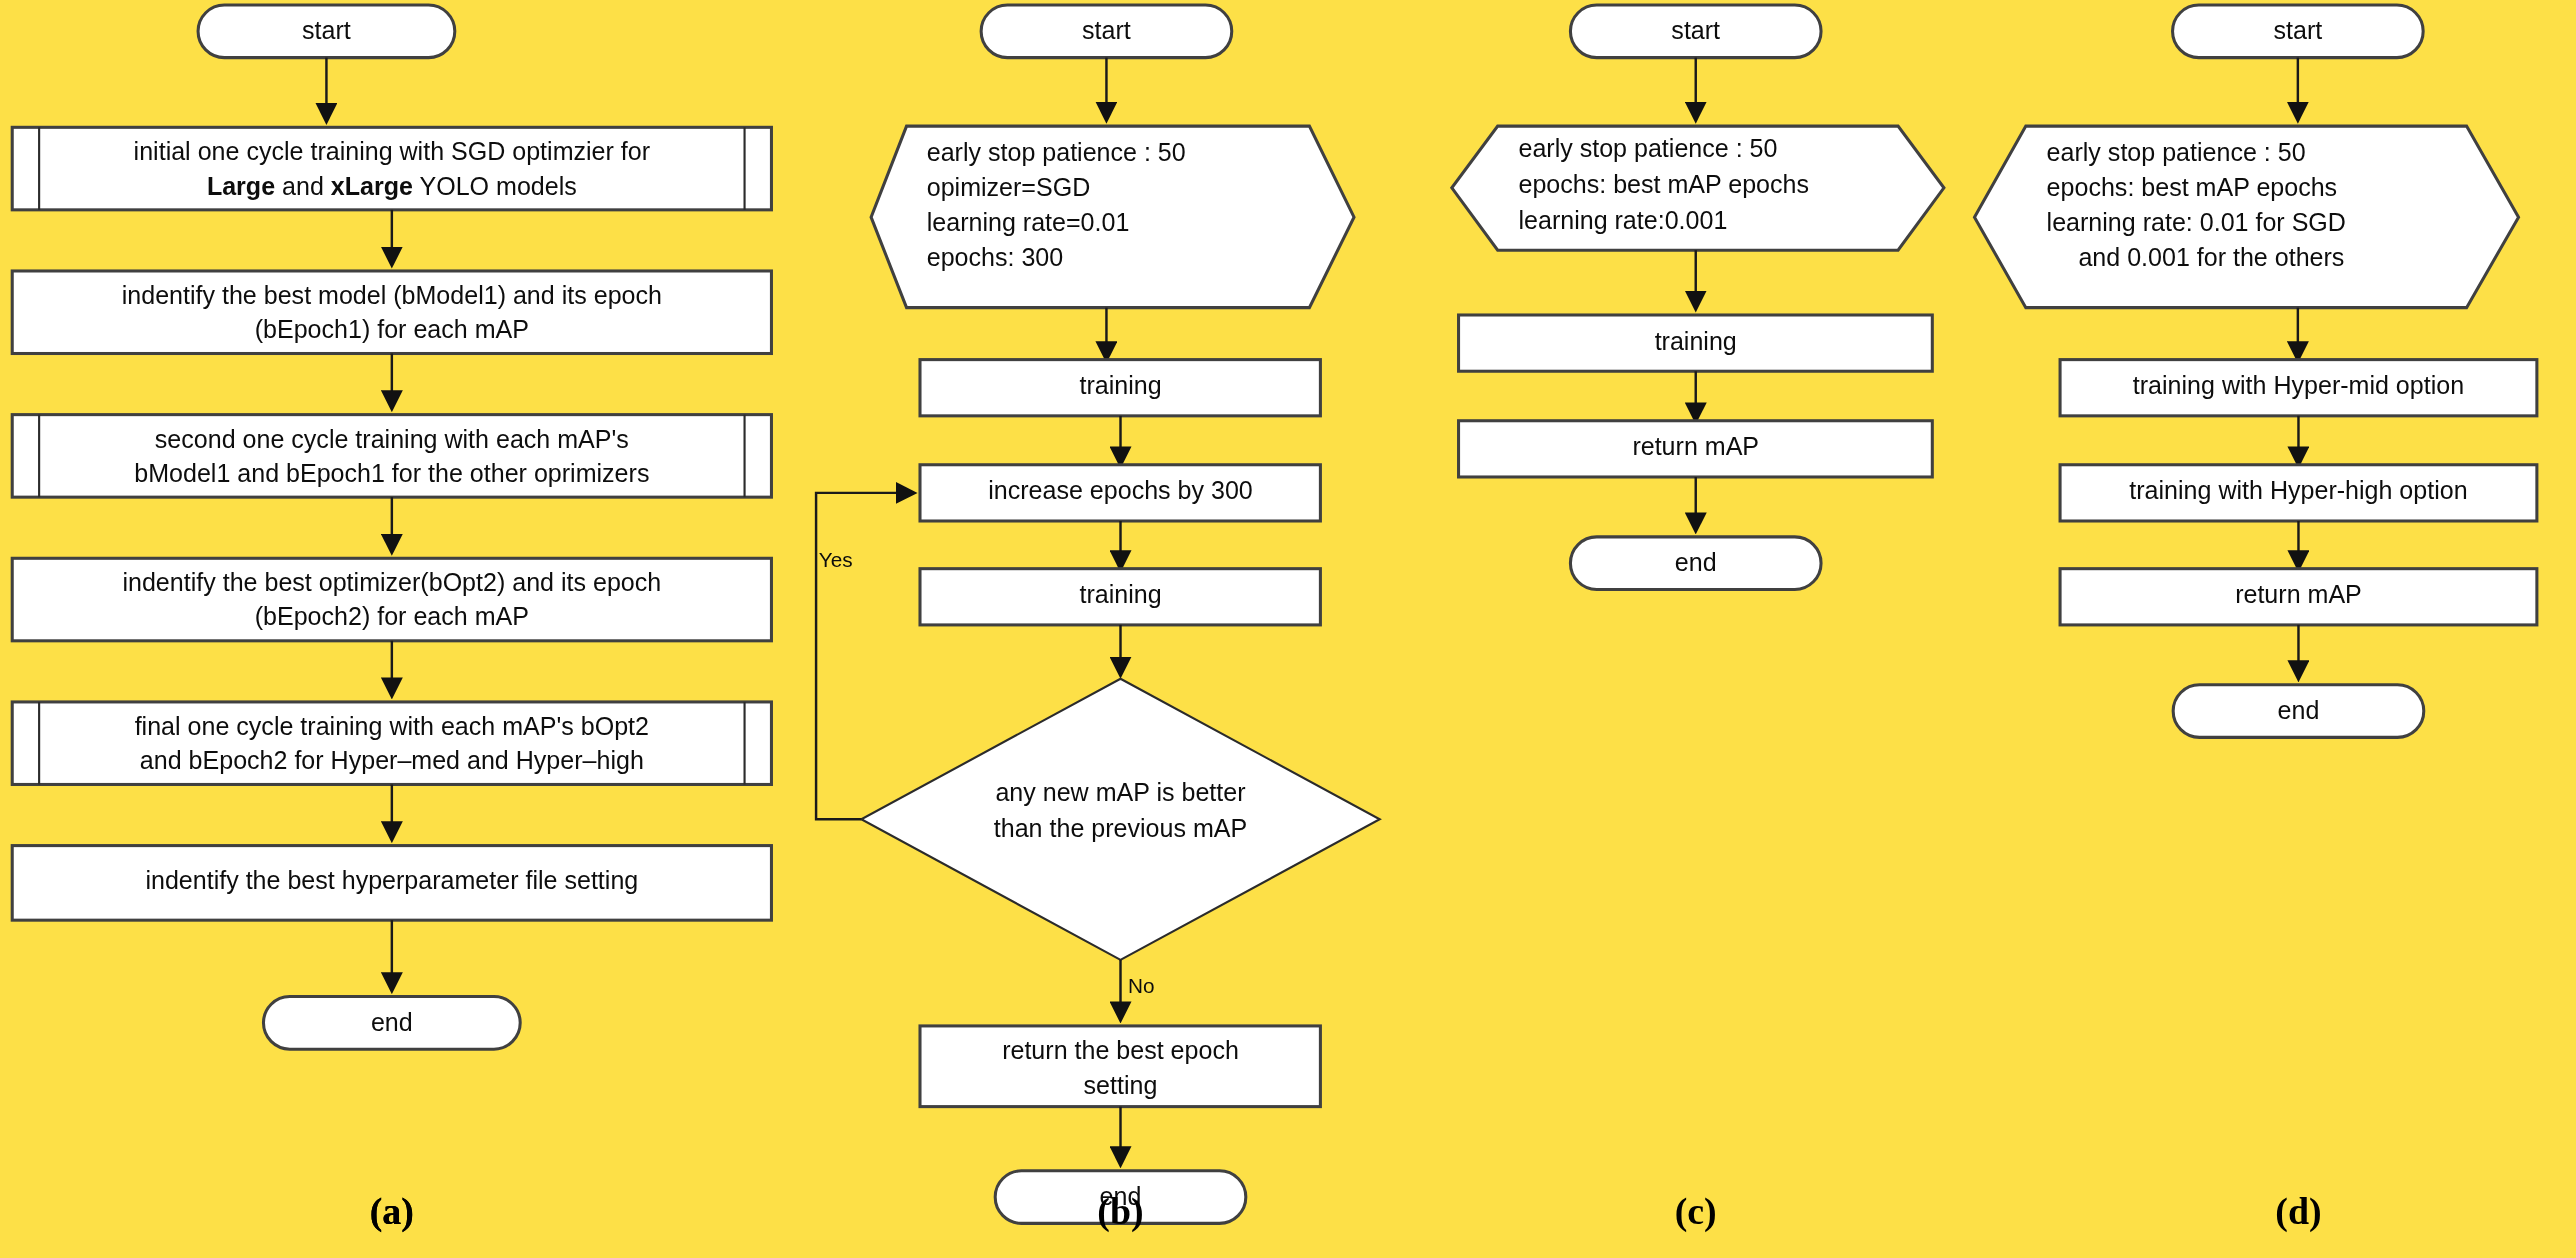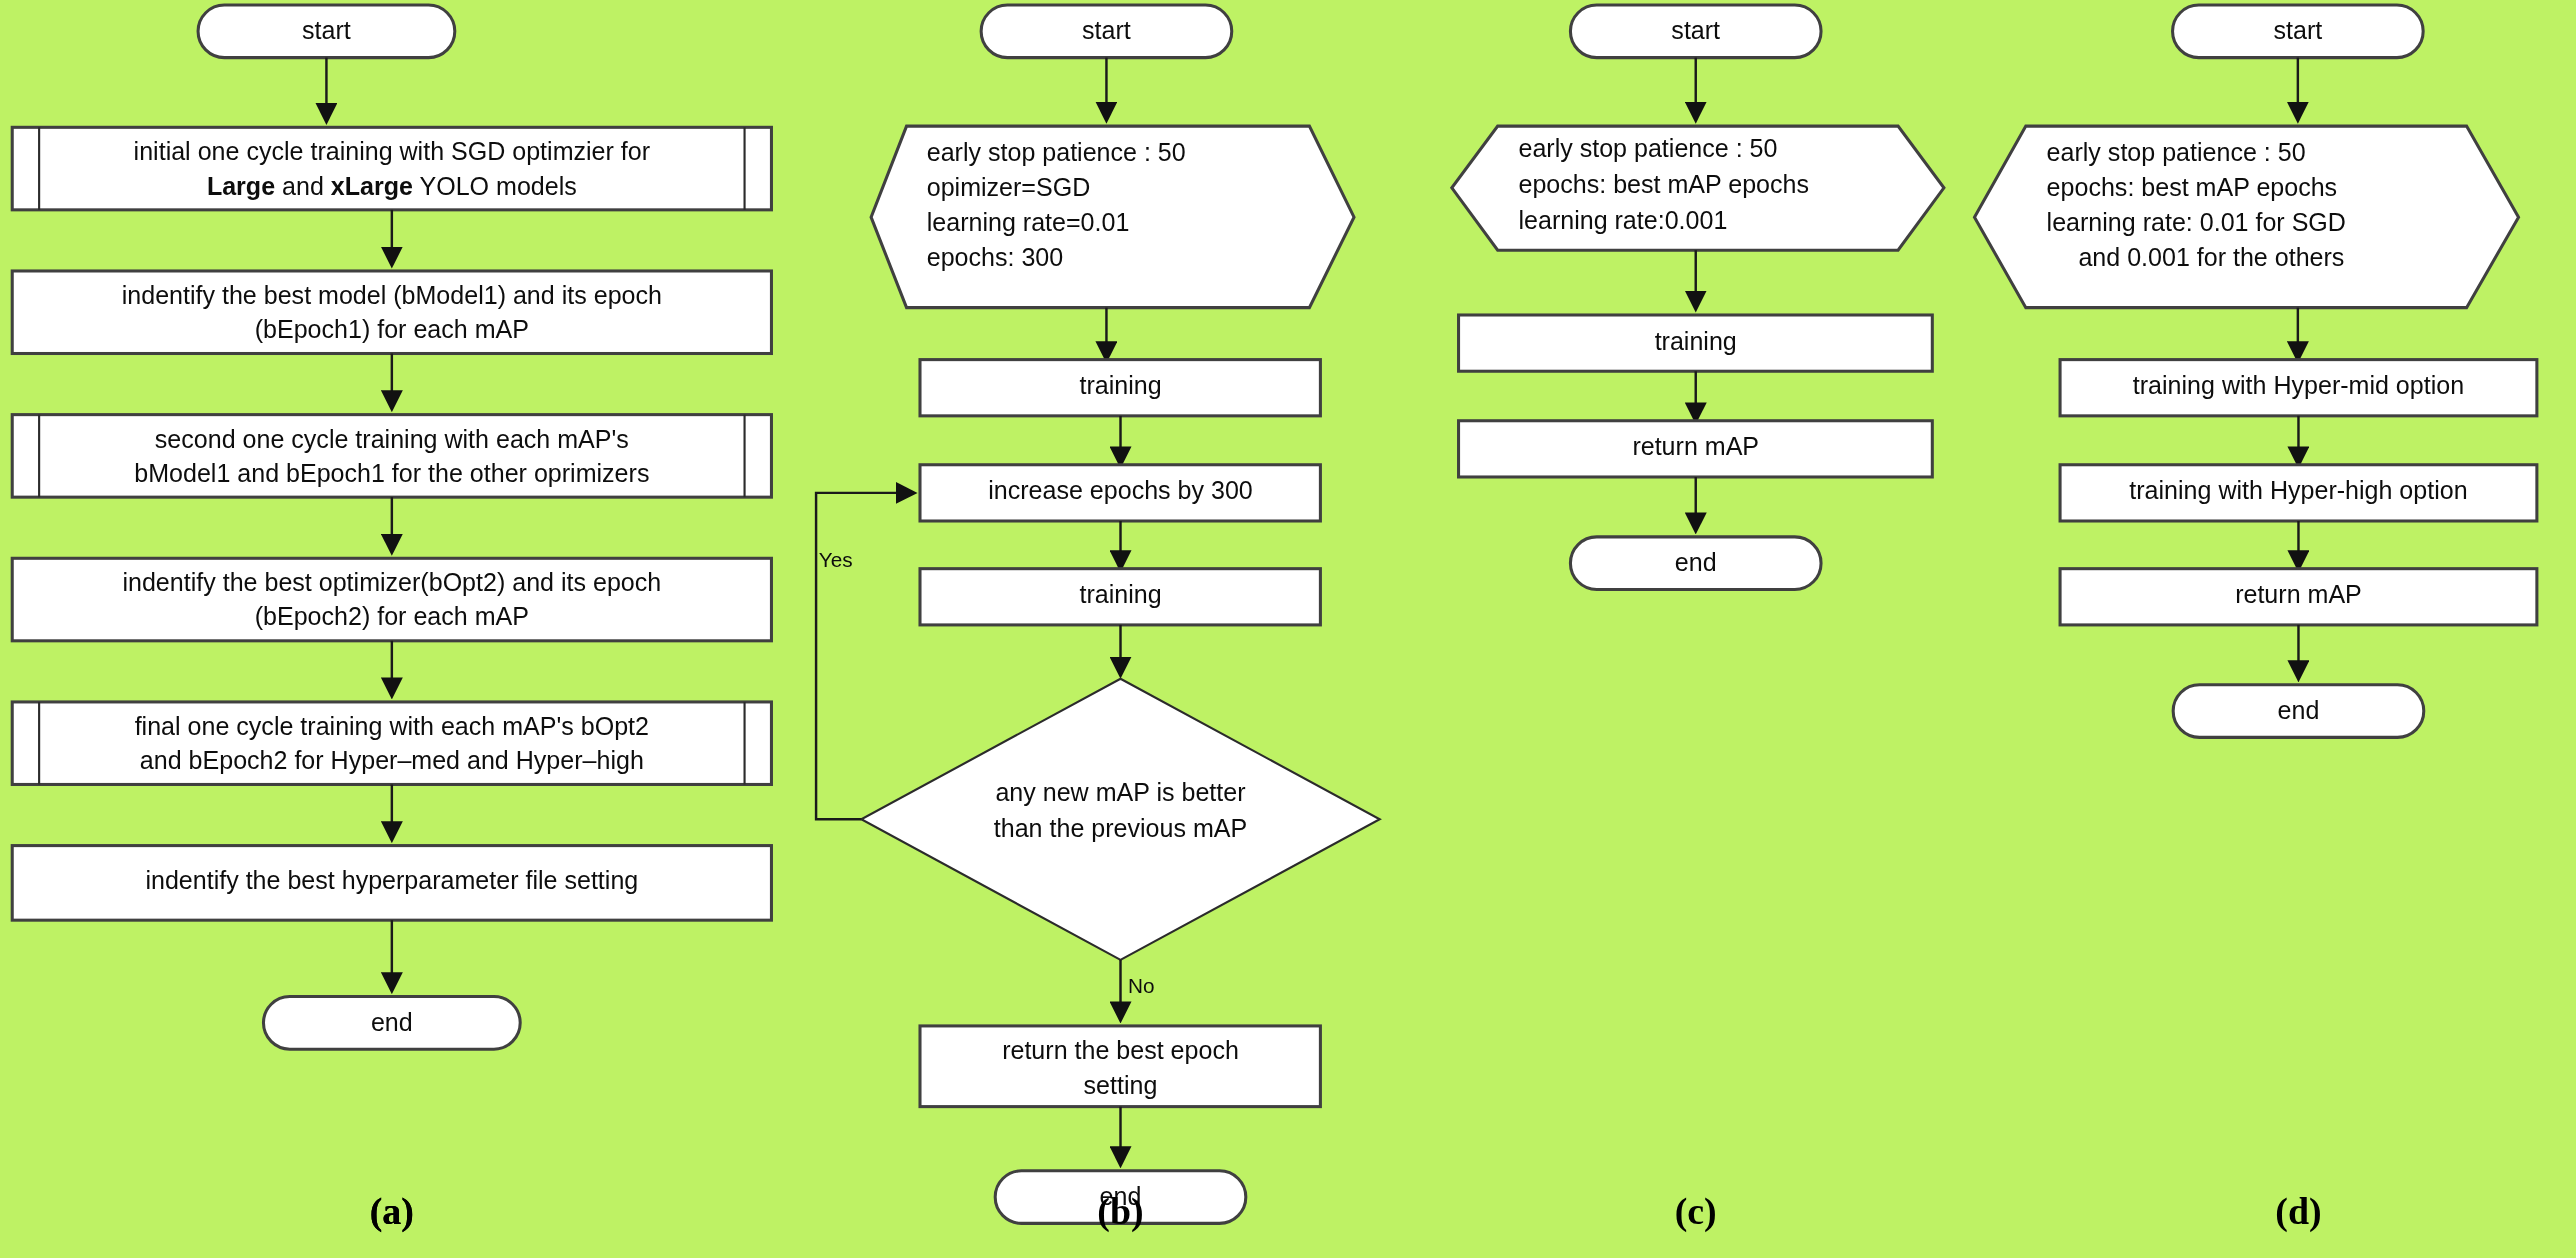--- a/index.html
+++ b/index.html
@@ -8,21 +8,21 @@
     padding: 0;
     background: #ffffff;
   }
   body {
     font-family: "Liberation Sans", sans-serif;
   }
   #figure {
     position: relative;
     width: 2576px;
     height: 1259px;
-    background: #bef264;
+    background: #fde047;
     overflow: hidden;
   }
   svg.flow {
     position: absolute;
     top: 0;
     left: 0;
     width: 2576px;
     height: 1259px;
   }
   .shape-stroke { stroke: #404040; stroke-width: 5; fill: #ffffff; }

